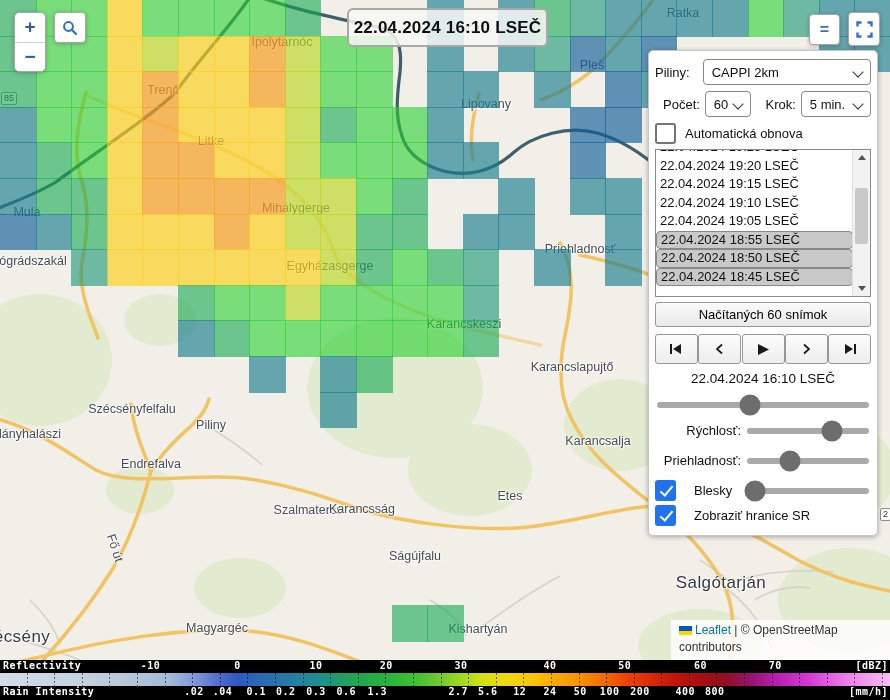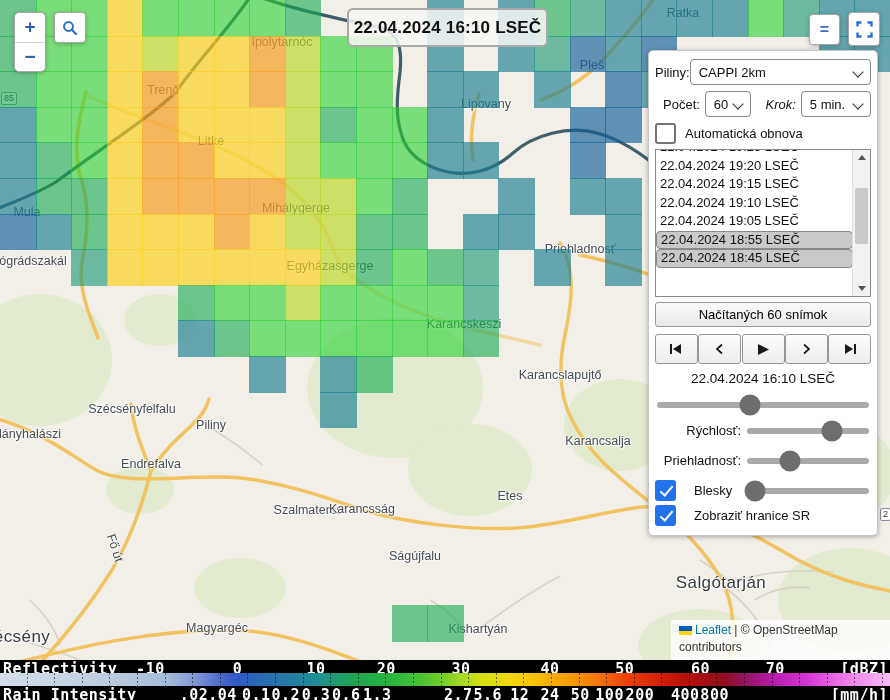--- a/index.html
+++ b/index.html
@@ -70,21 +70,21 @@
   .cbrow .track{flex:1;margin-left:14px;margin-right:2px;}
   
   .attr{position:absolute;right:0;bottom:40px;width:207px;background:rgba(255,255,255,.82);
         padding:2px 4px 4px 8px;font-size:12px;color:#333;line-height:17px;}
   .attr a{color:#0078a8;text-decoration:none;cursor:pointer;}
   .flag{display:inline-block;width:13px;height:9px;vertical-align:-1px;margin-right:3px;
         background:linear-gradient(#005bbb 0 50%,#ffd500 50% 100%);}
   
   .cbar{position:absolute;left:0;right:0;bottom:0;height:40px;background:#000;color:#fff;
         font-family:"DejaVu Sans Mono",monospace;font-weight:bold;}
-  .cb-row{position:absolute;left:0;right:0;height:13px;font-size:15px;letter-spacing:.5px;}
+  .cb-row{position:absolute;left:0;right:0;height:13px;font-size:10px;letter-spacing:.5px;}
   .cb-row.top{top:0;} .cb-row.bot{bottom:1px;}
   .cb-name{position:absolute;left:3px;top:0;white-space:pre;}
   .cb-unit{position:absolute;right:2px;top:0;}
   .cb-tick{position:absolute;transform:translateX(-50%);top:0;}
   .cb-grad{position:absolute;left:0;right:0;top:13px;height:13px;}
   .vline{position:absolute;top:0;bottom:0;width:1px;opacity:.55;
          background-image:repeating-linear-gradient(#000 0 2px,transparent 2px 4px);}
 </style>
 </head>
 <body>
@@ -146,21 +146,21 @@
         <div class="mlabel" style="left: 592px; top: 65px;">Pleš</div>
         <div class="mlabel" style="left: 486px; top: 104px;">Lipovany</div>
         <div class="mlabel" style="left: 163px; top: 90px;">Trenč</div>
         <div class="mlabel" style="left: 211px; top: 141px;">Litke</div>
         <div class="mlabel" style="left: 27px; top: 212px;">Mula</div>
         <div class="mlabel" style="left: 296px; top: 208px;">Mihálygerge</div>
         <div class="mlabel" style="left: 33px; top: 261px;">ógrádszakál</div>
         <div class="mlabel" style="left: 330px; top: 266px;">Egyházasgerge</div>
         <div class="mlabel" style="left: 580px; top: 249px;">Priehladnosť</div>
         <div class="mlabel" style="left: 464px; top: 324px;">Karancskeszi</div>
-        <div class="mlabel" style="left: 560px; top: 367px; margin-top: 8px;">Karancslapujtő</div>
+        <div class="mlabel" style="left: 572px; top: 367px;">Karancslapujtő</div>
         <div class="mlabel" style="left: 132px; top: 409px;">Szécsényfelfalu</div>
         <div class="mlabel" style="left: 211px; top: 425px;">Piliny</div>
         <div class="mlabel" style="left: 30px; top: 434px;">lányhalászi</div>
         <div class="mlabel" style="left: 151px; top: 464px;">Endrefalva</div>
         <div class="mlabel" style="left: 598px; top: 441px;">Karancsalja</div>
         <div class="mlabel" style="left: 308px; top: 510px;">Szalmatercs</div>
         <div class="mlabel" style="left: 362px; top: 509px;">Karancsság</div>
         <div class="mlabel" style="left: 510px; top: 496px;">Etes</div>
         <div class="mlabel" style="left: 415px; top: 556px;">Ságújfalu</div>
         <div class="mlabel city" style="left: 721px; top: 583px;">Salgótarján</div>
@@ -355,52 +355,53 @@
         <path d="M15.5,11.5 V15.5 H11.5"></path>
           <path d="M5.5,15.5 H1.5 V11.5"></path>
       </g>
     </svg>
   </div>
 
   <div class="panel">
 
     <div class="prow">
       <span class="plabel">Piliny:</span>
-      <div class="sel" style="flex:1;margin-left:0;">
+      <div class="sel" style="flex:1;margin-left:13px;">
         <span>CAPPI 2km</span>
         <span class="chev"></span>
       </div>
     </div>
 
     <div class="prow" style="margin-top:6px;">
       <span class="plabel" style="margin-left:8px;">Počet:</span>
       <div class="sel" style="width:49px;margin-left:5px;">
         <span>60</span>
         <span class="chev"></span>
       </div>
-      <span class="plabel" style="margin-left:14px;font-style:italic;">Krok:</span>
+      <span class="plabel" style="margin-left:14px;">Krok:</span>
       <div class="sel" style="width:76px;margin-left:5px;">
         <span>5 min.</span>
         <span class="chev"></span>
       </div>
     </div>
 
     <div class="prow" style="margin-top:6px;">
       <div class="cb"></div>
       <span style="margin-left:9px;">Automatická obnova</span>
     </div>
 
     <div class="listbox">
       <div class="list-inner">
           <div class="list-item">22.04.2024 19:25 LSEČ</div>
           <div class="list-item">22.04.2024 19:20 LSEČ</div>
           <div class="list-item">22.04.2024 19:15 LSEČ</div>
           <div class="list-item">22.04.2024 19:10 LSEČ</div>
           <div class="list-item">22.04.2024 19:05 LSEČ</div>
           <div class="list-item sel">22.04.2024 18:55 LSEČ</div>
+          <div class="list-item sel">22.04.2024 18:50 LSEČ</div>
           <div class="list-item sel">22.04.2024 18:45 LSEČ</div>
         </div>
       <div class="scroll">
         <div class="sarr up">
             <div class="tri-up"></div>
           </div>
         <div class="sthumb"></div>
         <div class="sarr down">
             <div class="tri-down"></div>
           </div>

